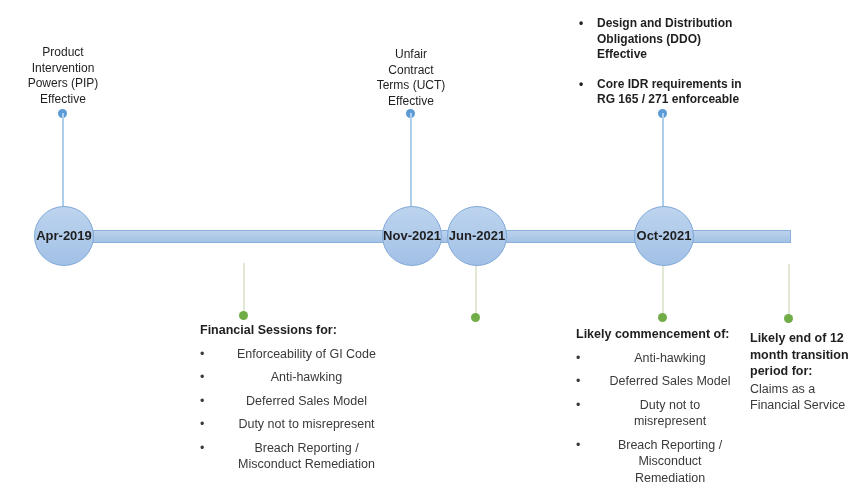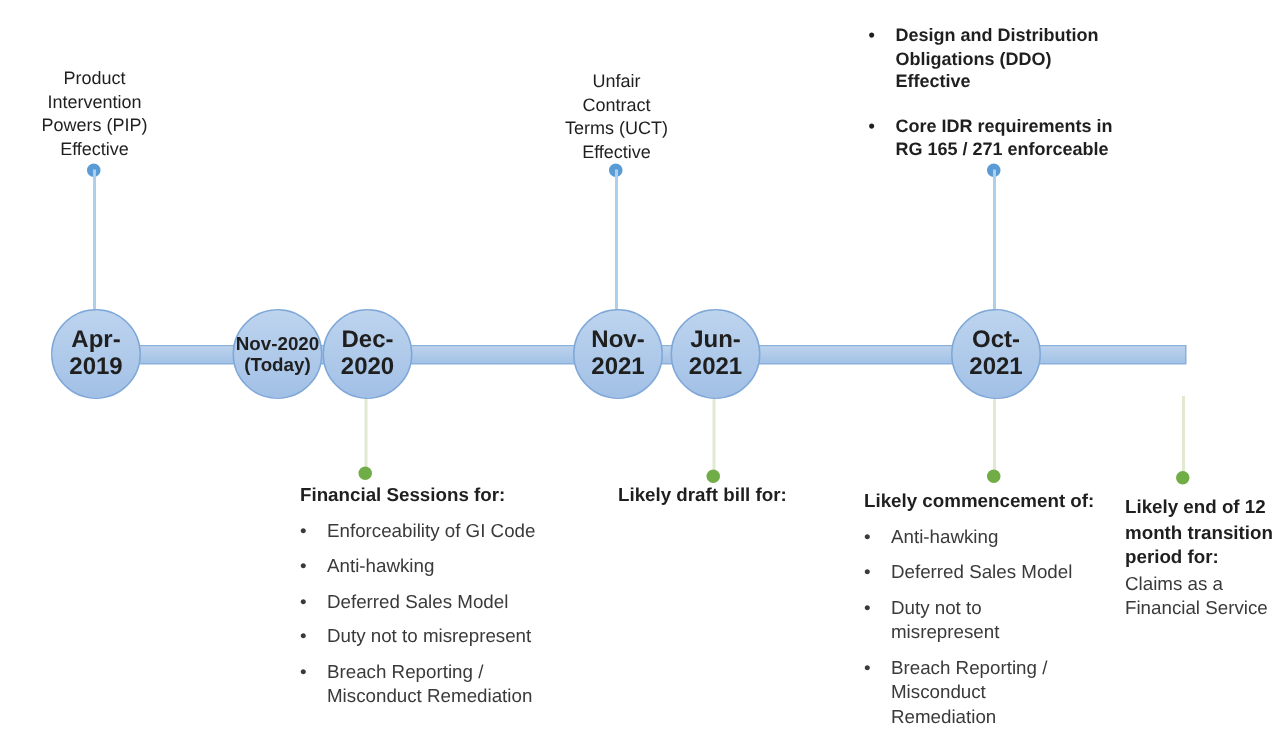--- a/index.html
+++ b/index.html
@@ -30,21 +30,21 @@
     width: 58px; height: 58px;
     top: 206px;
     border-radius: 50%;
     background: linear-gradient(180deg, var(--node-fill-light) 0%, var(--node-fill) 100%);
     border: 1px solid var(--node-border);
     display: flex;
     align-items: center;
     justify-content: center;
     text-align: center;
     font-weight: bold;
-    font-size: 16px;
+    font-size: 13px;
     line-height: 1.15;
     color: var(--text);
     z-index: 2;
   }
   .node.two-line { font-size: 12.5px; }
 
   
   .vline { position: absolute; width: 2px; z-index: 0; }
   .vline.blue { background: var(--blue-line); }
   .vline.green { background: var(--green-line); }
@@ -69,21 +69,21 @@
   .trow .marker { width: 18px; flex: 0 0 18px; font-size: 12px; line-height: 15.5px; font-weight: bold; color: var(--text); }
   .trow .ttext { flex: 1; font-weight: bold; font-size: 12px; line-height: 15.5px; color: var(--text); }
 
   
   .blk { position: absolute; z-index: 3; font-size: 12.5px; line-height: 16.5px; color: var(--body-text); }
   .blk-title { font-weight: bold; color: var(--text); margin-bottom: 7px; }
   .blk-title.nowrap { white-space: nowrap; }
   .blk-body { color: var(--body-text); }
   .brow { display: flex; margin-bottom: 7px; }
   .brow .marker { width: 18px; flex: 0 0 18px; }
-  .brow .btext { flex: 1; }
+  .brow .btext { flex: 1; text-align: center; }
 </style>
 </head>
 <body>
 
 <div class="stage">
 
   <div class="dot blue" style="left:58px;  top:109px;"></div>
   <div class="vline blue" style="left:62px;  top:113px; height:94px;"></div>
 
   <div class="dot blue" style="left:406px; top:109px;"></div>
@@ -100,23 +100,20 @@
 
   <div class="vline green" style="left:662px; top:263px; height:52px;"></div>
   <div class="dot green" style="left:658px; top:313px;"></div>
 
   <div class="vline green" style="left:788px; top:264px; height:52px;"></div>
   <div class="dot green" style="left:784px; top:314px;"></div>
 
   <div class="bar"></div>
 
   <div class="node preline" style="left:34px;">Apr-2019</div>
-  <div class="node preline two-line" style="left:155px;">Nov-2020
-(Today)</div>
-  <div class="node preline" style="left:215px;">Dec-2020</div>
   <div class="node preline" style="left:382px;">Nov-2021</div>
   <div class="node preline" style="left:447px;">Jun-2021</div>
   <div class="node preline" style="left:634px;">Oct-2021</div>
 
   <div class="ann preline" style="left:8px; top:45px; width:110px;">Product
 Intervention
 Powers (PIP)
 Effective</div>
 
   <div class="ann preline" style="left:361px; top:47px; width:100px;">Unfair
@@ -157,21 +154,20 @@
       <div class="btext preline">Duty not to misrepresent</div>
     </div>
     <div class="brow">
       <span class="marker">•</span>
       <div class="btext preline">Breach Reporting /
 Misconduct Remediation</div>
     </div>
   </div>
 
   <div class="blk" style="left:412px; top:322px; width:150px;">
-    <div class="blk-title nowrap" style="margin-bottom:1px;">Likely draft bill for:</div>
   </div>
 
   <div class="blk" style="left:576px; top:326px; width:170px;">
     <div class="blk-title nowrap">Likely commencement of:</div>
     <div class="brow">
       <span class="marker">•</span>
       <div class="btext preline">Anti-hawking</div>
     </div>
     <div class="brow">
       <span class="marker">•</span>

